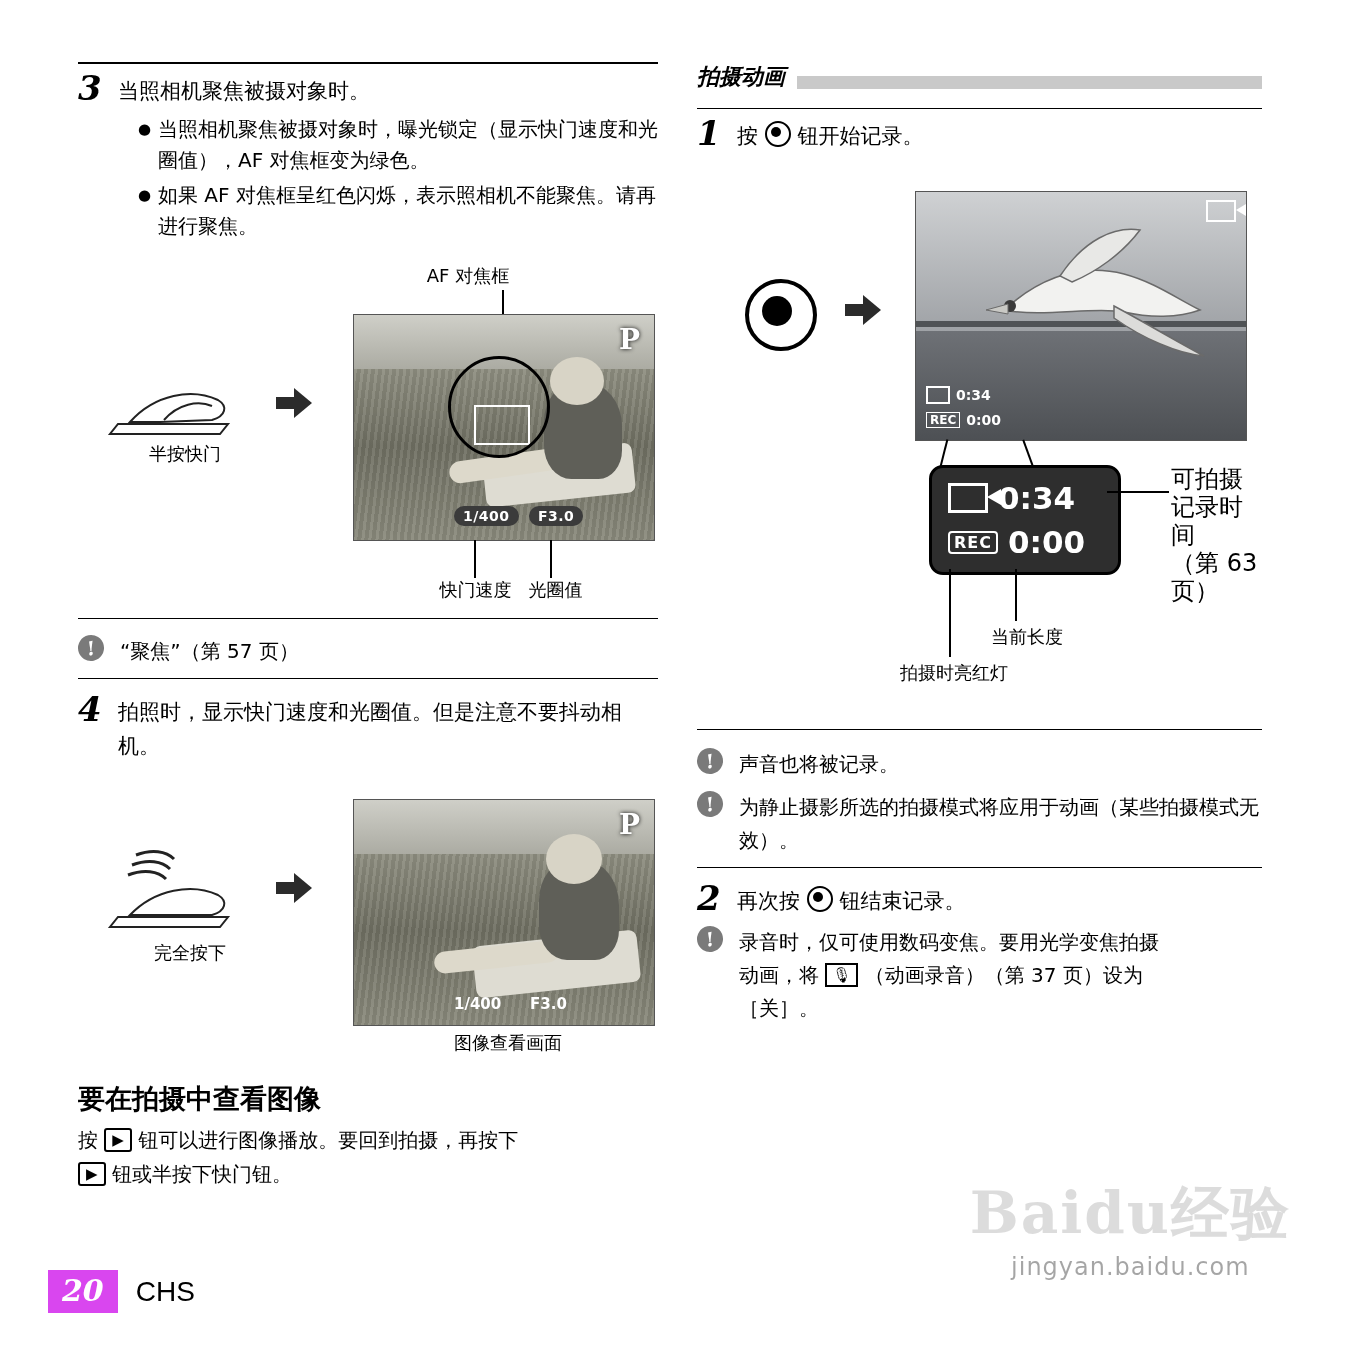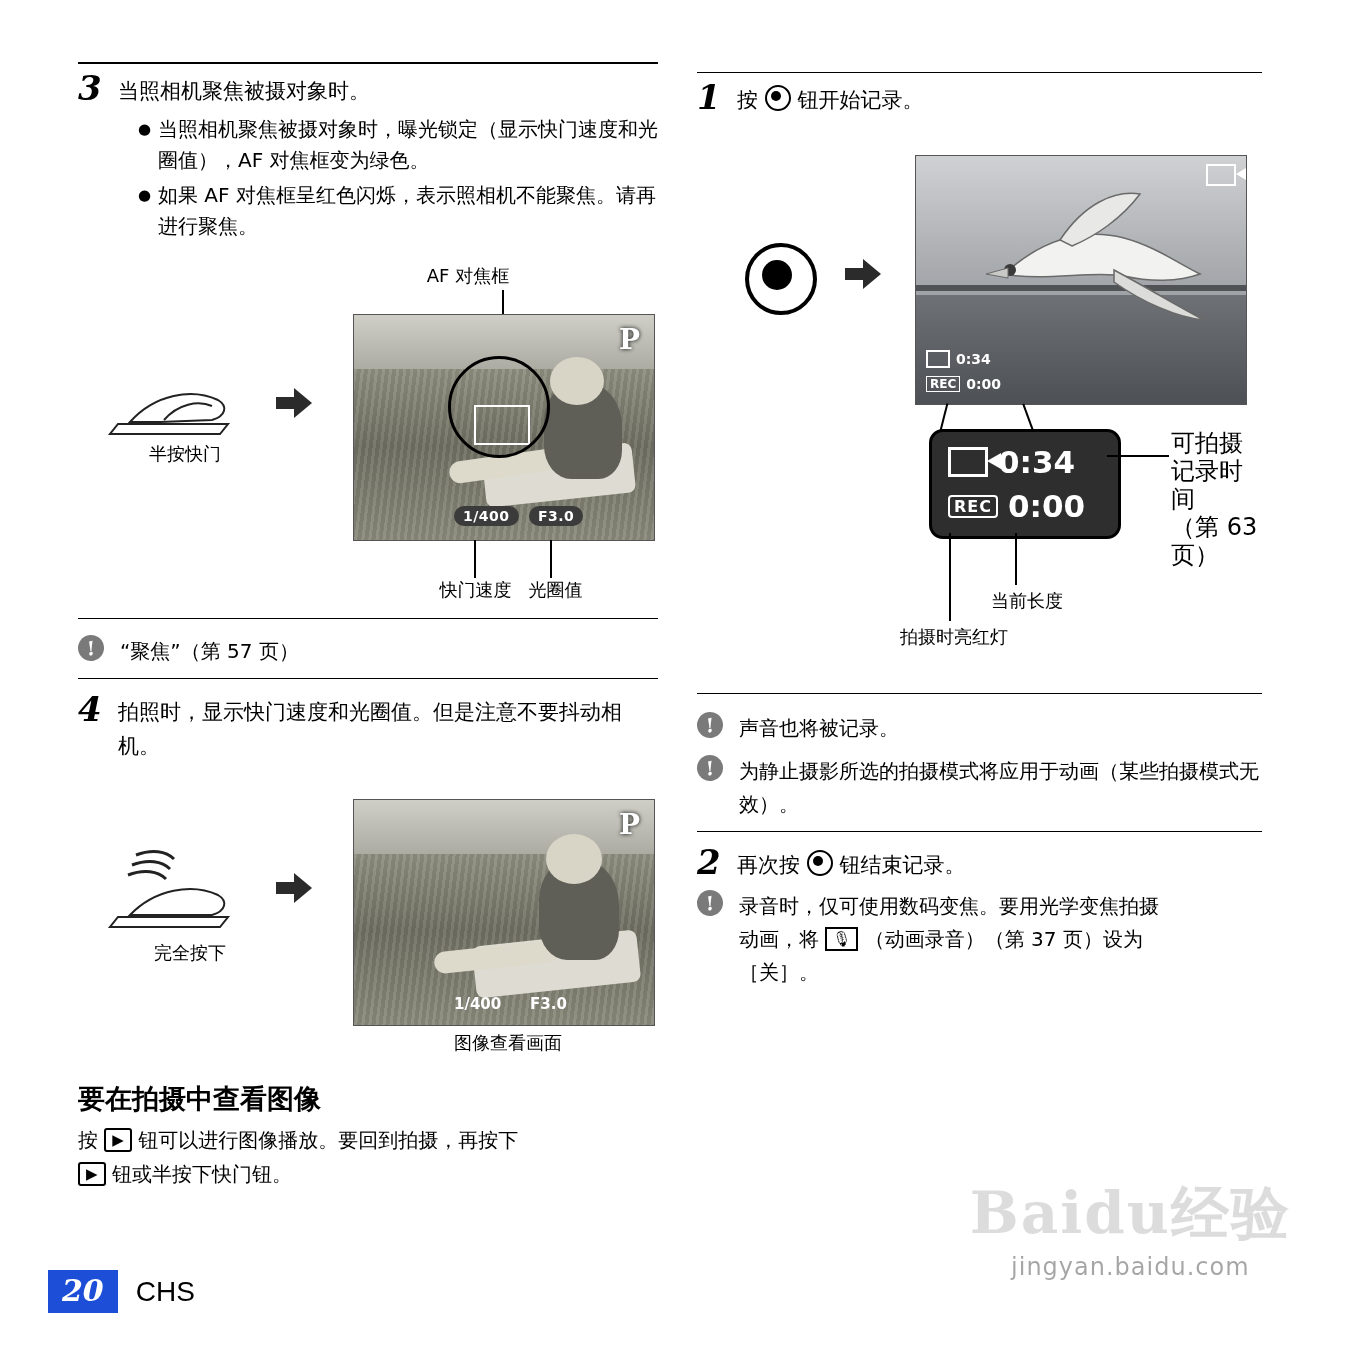--- a/index.html
+++ b/index.html
@@ -277,21 +277,21 @@
 
   
   .footer {
     position: absolute;
     left: 48px;
     bottom: 48px;
     display: flex;
     align-items: center;
   }
   .pageno {
-    background: #1d4ed8;
+    background: #d946ef;
     color: #fff;
     font-family: "DejaVu Serif", "Liberation Serif", serif;
     font-style: italic;
     font-weight: bold;
     font-size: 30px;
     padding: 3px 14px 5px 14px;
   }
   .chs {
     font-size: 28px;
     margin-left: 18px;
@@ -471,20 +471,24 @@
       <span>按</span>
       <span class="inline-btn">▶</span>
       <span>钮可以进行图像播放。要回到拍摄，再按下</span><br>
       <span class="inline-btn">▶</span>
       <span>钮或半按下快门钮。</span>
     </div>
   </div>
 
   <div class="col-right">
 
+    <div class="sec-head">
+      <div class="bar"></div>
+      <div class="txt">拍摄动画</div>
+    </div>
     <div class="rule-thin" style="margin-top:10px;"></div>
 
     <div class="step">
       <div class="step-num">1</div>
       <div class="step-text">
         <span>按</span>
         <span class="rec-dot-ic"></span>
         <span>钮开始记录。</span>
       </div>
     </div>

